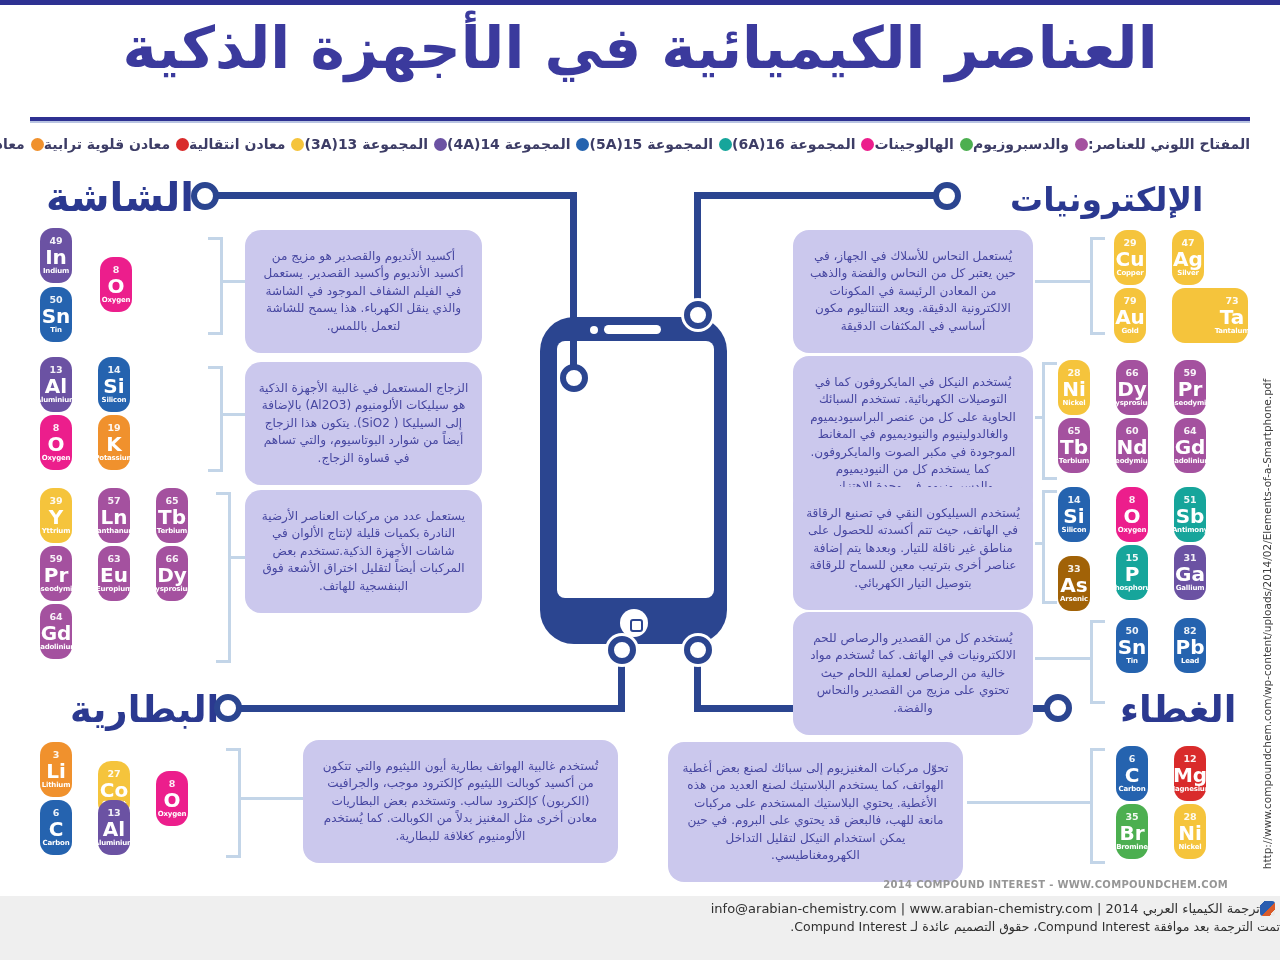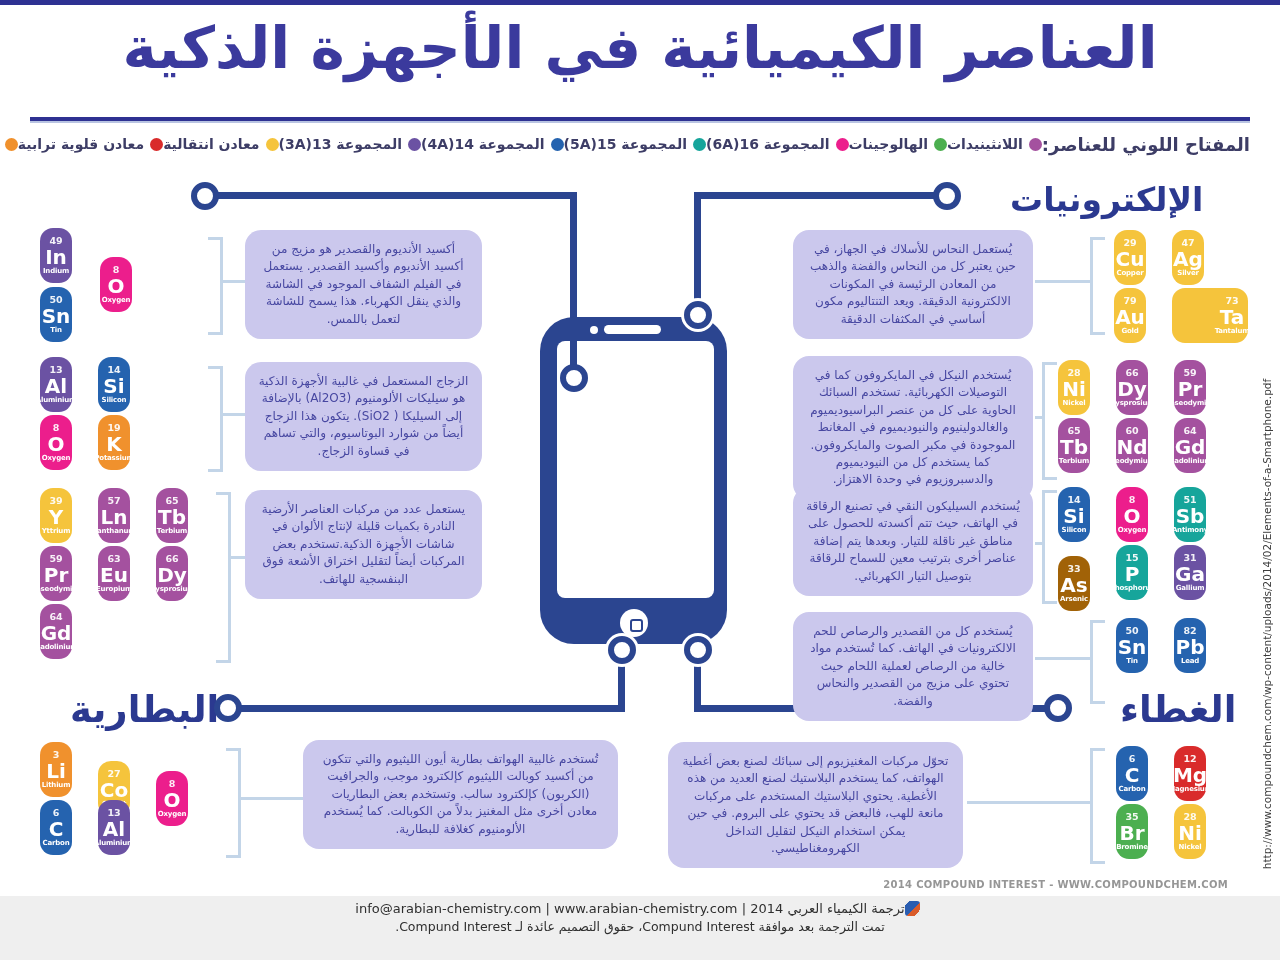--- a/index.html
+++ b/index.html
@@ -7,21 +7,21 @@
           font-family:"DejaVu Sans","Liberation Sans",sans-serif;}
   .abs{position:absolute;}
   
   #top-strip{left:0;top:0;width:1280px;height:5px;background:#2e3192;}
   #main-title{left:0;right:0;top:14px;text-align:center;font-size:58px;font-weight:800;
               color:#3b3a9d;direction:rtl;letter-spacing:-1px;}
   #title-rule{left:30px;top:117px;width:1220px;height:4px;background:#2e3192;border-bottom:2px solid #b9c4e2;}
   
   #legend{left:30px;right:30px;top:131px;height:26px;display:flex;direction:rtl;
           justify-content:space-between;align-items:center;}
-  #legend .leg-key{font-size:18px;font-weight:700;color:#3d3d66;white-space:nowrap;}
+  #legend .leg-key{font-size:14px;font-weight:700;color:#3d3d66;white-space:nowrap;}
   .leg-item{display:flex;align-items:center;gap:6px;white-space:nowrap;}
   .leg-dot{width:13px;height:13px;border-radius:50%;display:inline-block;flex:0 0 auto;}
   .leg-text{font-size:14px;font-weight:700;color:#3d3d66;}
   
   .sec-title{font-weight:800;color:#2b3990;direction:rtl;white-space:nowrap;}
   
   .nline{background:#2b4590;}
   .ring{width:16px;height:16px;border:6px solid #2b4590;border-radius:50%;background:#fff;}
   .ring.glow{box-shadow:0 0 0 3px #fff;}
   
@@ -31,30 +31,30 @@
   #phone-camera{left:590px;top:326px;width:8px;height:8px;background:#fff;border-radius:50%;}
   #phone-home{left:620px;top:609px;width:28px;height:28px;background:#fff;border-radius:50%;}
   #phone-home-square{left:630px;top:619px;width:9px;height:9px;border:2px solid #2b4590;border-radius:3px;background:#fff;}
   
   .tile{position:absolute;width:32px;height:55px;border-radius:13px;color:#fff;display:flex;
         flex-direction:column;align-items:center;justify-content:center;line-height:1;}
   .t-num{font-size:9.5px;font-weight:700;opacity:.92;margin-bottom:1px;}
   .t-sym{font-size:20px;font-weight:800;margin:1px 0;}
   .t-name{font-size:7px;font-weight:700;letter-spacing:-.2px;white-space:nowrap;}
   
-  .tbox{position:absolute;background:#cbc8ed;border-radius:16px;padding:11px 12px;direction:rtl;
+  .tbox{position:absolute;background:#cbc8ed;border-radius:16px;padding:18px 12px;direction:rtl;
         color:#4747a1;font-size:12px;font-weight:500;line-height:1.45;text-align:center;}
   
   .brk-l{border-top:3px solid #c3d5e8;border-bottom:3px solid #c3d5e8;border-right:3px solid #c3d5e8;}
   .brk-r{border-top:3px solid #c3d5e8;border-bottom:3px solid #c3d5e8;border-left:3px solid #c3d5e8;}
   .brk-mid{background:#c3d5e8;height:3px;}
   
   #credit-line{right:52px;top:879px;font-size:10px;color:#969696;font-weight:700;letter-spacing:.3px;}
   #footer-band{left:0;top:896px;width:1280px;height:64px;background:#efefef;}
-  .foot-line{left:0;right:0;text-align:center;color:#2f2f2f;}
+  .foot-line{left:0;right:0;color:#2f2f2f;}
   #foot-1{top:901px;font-size:13px;direction:rtl;}
   #foot-2{top:919px;font-size:12.5px;direction:rtl;}
   #foot-3{top:937px;font-size:12.5px;}
   #foot-logo{display:inline-block;width:15px;height:15px;border-radius:3px;vertical-align:-3px;margin-right:5px;
              background:linear-gradient(135deg,#e9e9e9 15%,#2a5db0 15%,#2a5db0 55%,#d95b2a 55%,#d95b2a 80%,#e9e9e9 80%);}
   #side-url{right:-372px;top:618px;width:770px;text-align:center;font-size:10.5px;color:#3c3c3c;
             transform:rotate(-90deg);transform-origin:center;}
 </style>
 </head>
 <body>
@@ -62,21 +62,21 @@
 <div id="canvas">
 
   <div class="abs" id="top-strip"></div>
   <div class="abs" id="main-title">العناصر الكيميائية في الأجهزة الذكية</div>
   <div class="abs" id="title-rule"></div>
 
   <div class="abs" id="legend">
     <span class="leg-key">المفتاح اللوني للعناصر:</span>
   <span class="leg-item">
         <span class="leg-dot" style="background: rgb(164, 81, 159);"></span>
-        <span class="leg-text">اللانثينيدات</span>
+        <span class="leg-text">والدسبروزيوم</span>
       </span>
       <span class="leg-item">
         <span class="leg-dot" style="background: rgb(76, 175, 80);"></span>
         <span class="leg-text">الهالوجينات</span>
       </span>
       <span class="leg-item">
         <span class="leg-dot" style="background: rgb(236, 30, 140);"></span>
         <span class="leg-text">المجموعة 16(6A)</span>
       </span>
       <span class="leg-item">
@@ -98,20 +98,21 @@
       <span class="leg-item">
         <span class="leg-dot" style="background: rgb(217, 43, 43);"></span>
         <span class="leg-text">معادن قلوية ترابية</span>
       </span>
       <span class="leg-item">
         <span class="leg-dot" style="background: rgb(240, 145, 45);"></span>
         <span class="leg-text">معادن قلوية</span>
       </span>
     </div>
 
+  <div class="abs sec-title" style="left:46px;top:174px;font-size:40px;">الشاشة</div>
   <div class="abs sec-title" style="left:1010px;top:180px;font-size:33px;">الإلكترونيات</div>
   <div class="abs sec-title" style="left:70px;top:688px;font-size:37px;">البطارية</div>
   <div class="abs sec-title" style="left:1120px;top:688px;font-size:37px;">الغطاء</div>
 
   <div class="abs nline" style="left:216px;top:192px;width:361px;height:7px;"></div>
   <div class="abs nline" style="left:570px;top:192px;width:7px;height:186px;"></div>
   <div class="abs nline" style="left:697px;top:192px;width:243px;height:7px;"></div>
   <div class="abs nline" style="left:694px;top:192px;width:7px;height:123px;"></div>
   <div class="abs nline" style="left:618px;top:649px;width:7px;height:62px;"></div>
   <div class="abs nline" style="left:240px;top:705px;width:385px;height:7px;"></div>

